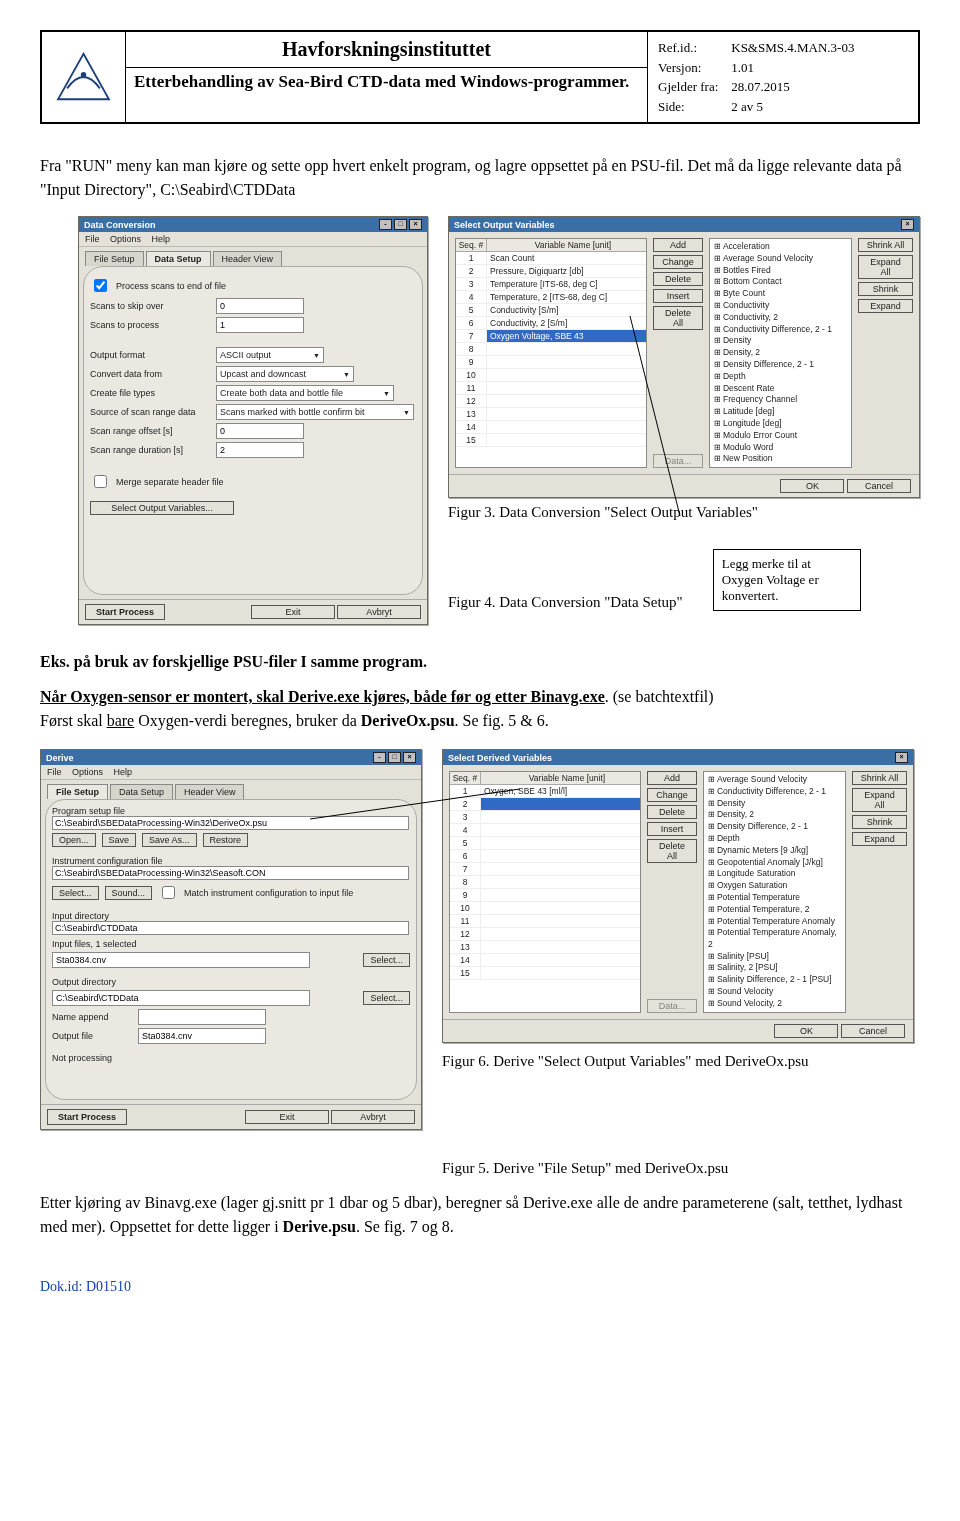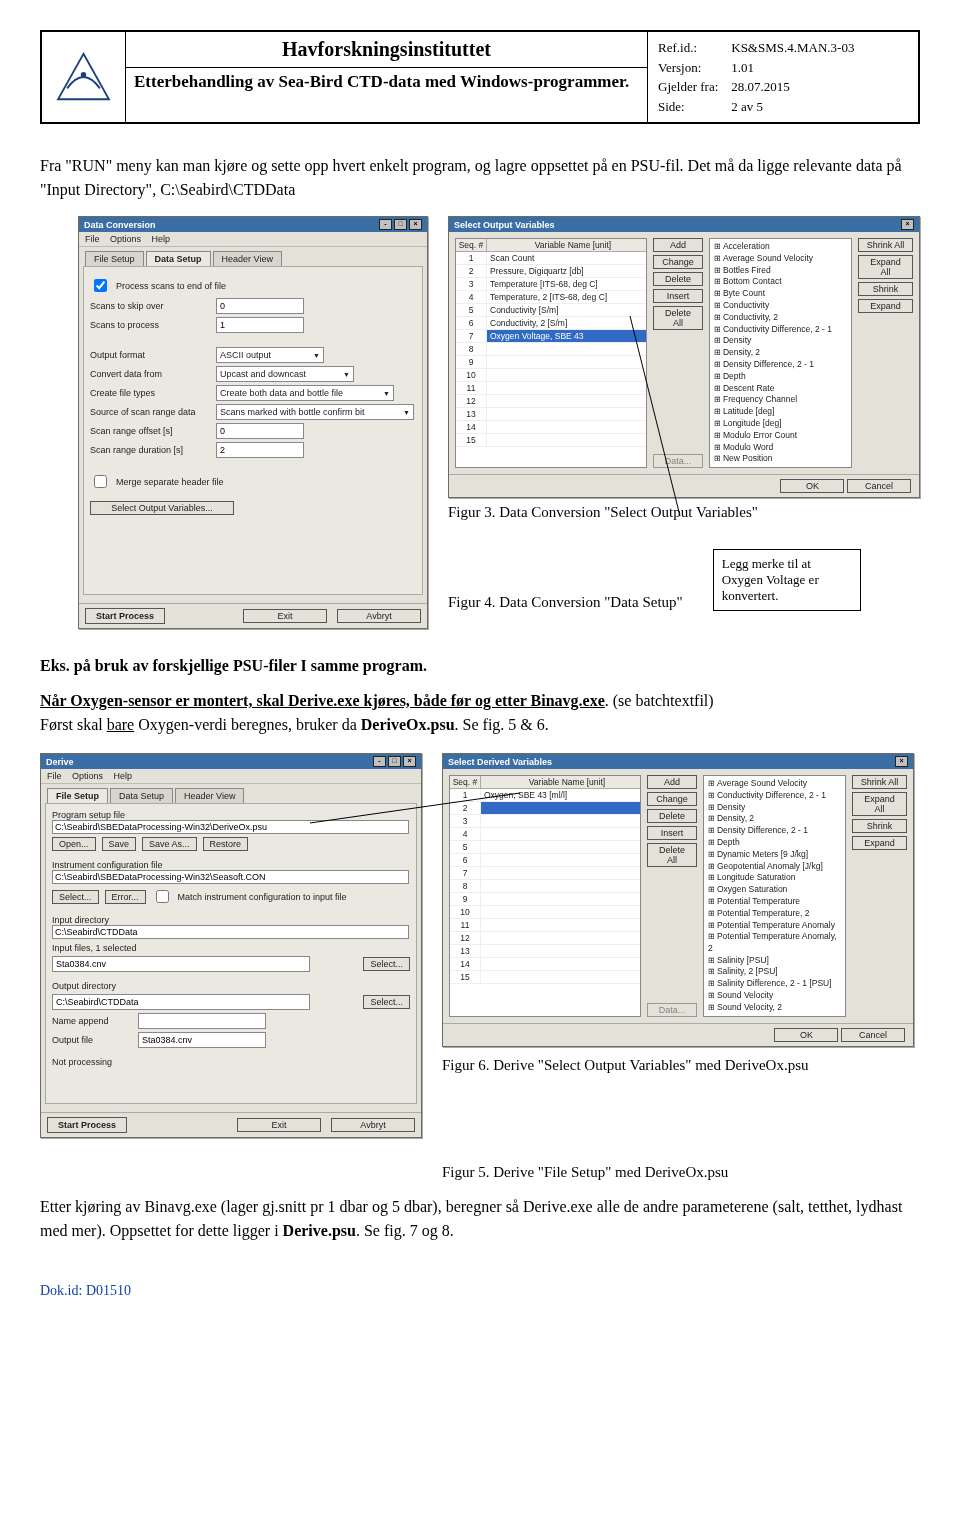--- a/index.html
+++ b/index.html
@@ -89,36 +89,36 @@
     align-items: center;
     font-size: 9px;
   }
   .titlebar .winbtns { display: flex; gap: 2px; }
   .winbtn { width: 11px; height: 9px; background: #c0c0c0; border: 1px solid #222; font-size: 7px; line-height: 7px; text-align:center; color:#000; }
   .menubar { padding: 2px 6px; border-bottom: 1px solid #bbb; }
   .menubar span { margin-right: 8px; }
   .tabs { display: flex; padding: 4px 6px 0 6px; gap:2px; }
   .tab, .tab-active { border:1px solid #888; border-bottom:none; background:#d8d5cc; padding:2px 8px; font-size:9px; }
   .tab-active { background:#eae8e1; font-weight:bold; }
-  .dlg-body { padding: 6px; }
+  .dlg-body { padding: 6px; border-radius: 20px; }
   .form-row { display:flex; align-items:center; margin:3px 0; gap:6px; font-size:9px; }
   .form-row .flabel { width: 120px; }
   .form-row input[type="text"], .form-row .sel {
     border:1px solid #888; background:#fff; font-size:9px; padding:1px 3px; height:12px;
   }
   .form-row .sel { display:inline-flex; align-items:center; justify-content:space-between; }
   .form-row .sel .caret { font-size:7px; margin-left:4px; }
   .btn {
     border:1px solid #555; background:#e4e1d8;
     font-size:9px; padding:1px 6px; cursor:default;
     display:inline-block; text-align:center;
   }
   .bottom-bar {
     border-top:1px solid #aaa; padding:4px 6px;
-    display:flex; align-items:center; gap:10px;margin-top:8px;
+    display:flex; align-items:center; gap:2px;
   }
   .start-btn { font-weight:bold; padding:2px 10px; border:1px solid #555; background:#e4e1d8; }
   
   .sov { width: 470px; }
   .sov-body { display:flex; padding:6px; gap:6px; }
   .sov-table { flex: 0 0 190px; border:1px solid #888; background:#fff; font-size:8.5px; }
   .sov-th { display:flex; border-bottom:1px solid #aaa; background:#eae8e1;gap:13px; }
   .sov-th div:first-child { width:28px; border-right:1px solid #aaa; text-align:center; padding:1px; }
   .sov-th div:last-child { flex:1; text-align:center; padding:1px; }
   .sov-tr { display:flex; border-bottom:1px solid #eee; }
@@ -426,21 +426,21 @@
           <span class="btn">Open...</span>
           <span class="btn">Save</span>
           <span class="btn">Save As...</span>
           <span class="btn">Restore</span>
         </div>
         <div style="height:6px;"></div>
         <div style="font-size:9px;">Instrument configuration file</div>
         <input type="text" style="width: 98%; font-size: 9px; border: 1px solid rgb(136, 136, 136);" value="C:\Seabird\SBEDataProcessing-Win32\Seasoft.CON">
         <div class="form-row">
           <span class="btn">Select...</span>
-          <span class="btn">Error...</span>
+          <span class="btn">Sound...</span>
           <input type="checkbox" style="">
             <span>Match instrument configuration to input file</span>
         </div>
         <div style="height:6px;"></div>
         <div style="font-size:9px;">Input directory</div>
         <input type="text" style="width: 98%; font-size: 9px; border: 1px solid rgb(136, 136, 136);" value="C:\Seabird\CTDData">
         <div style="font-size:9px; margin-top:4px;">Input files, 1 selected</div>
         <div class="form-row">
           <input type="text" style="width: 250px; font-size: 9px; border: 1px solid rgb(136, 136, 136);" value="Sta0384.cnv">
           <span style="flex:1"></span>

